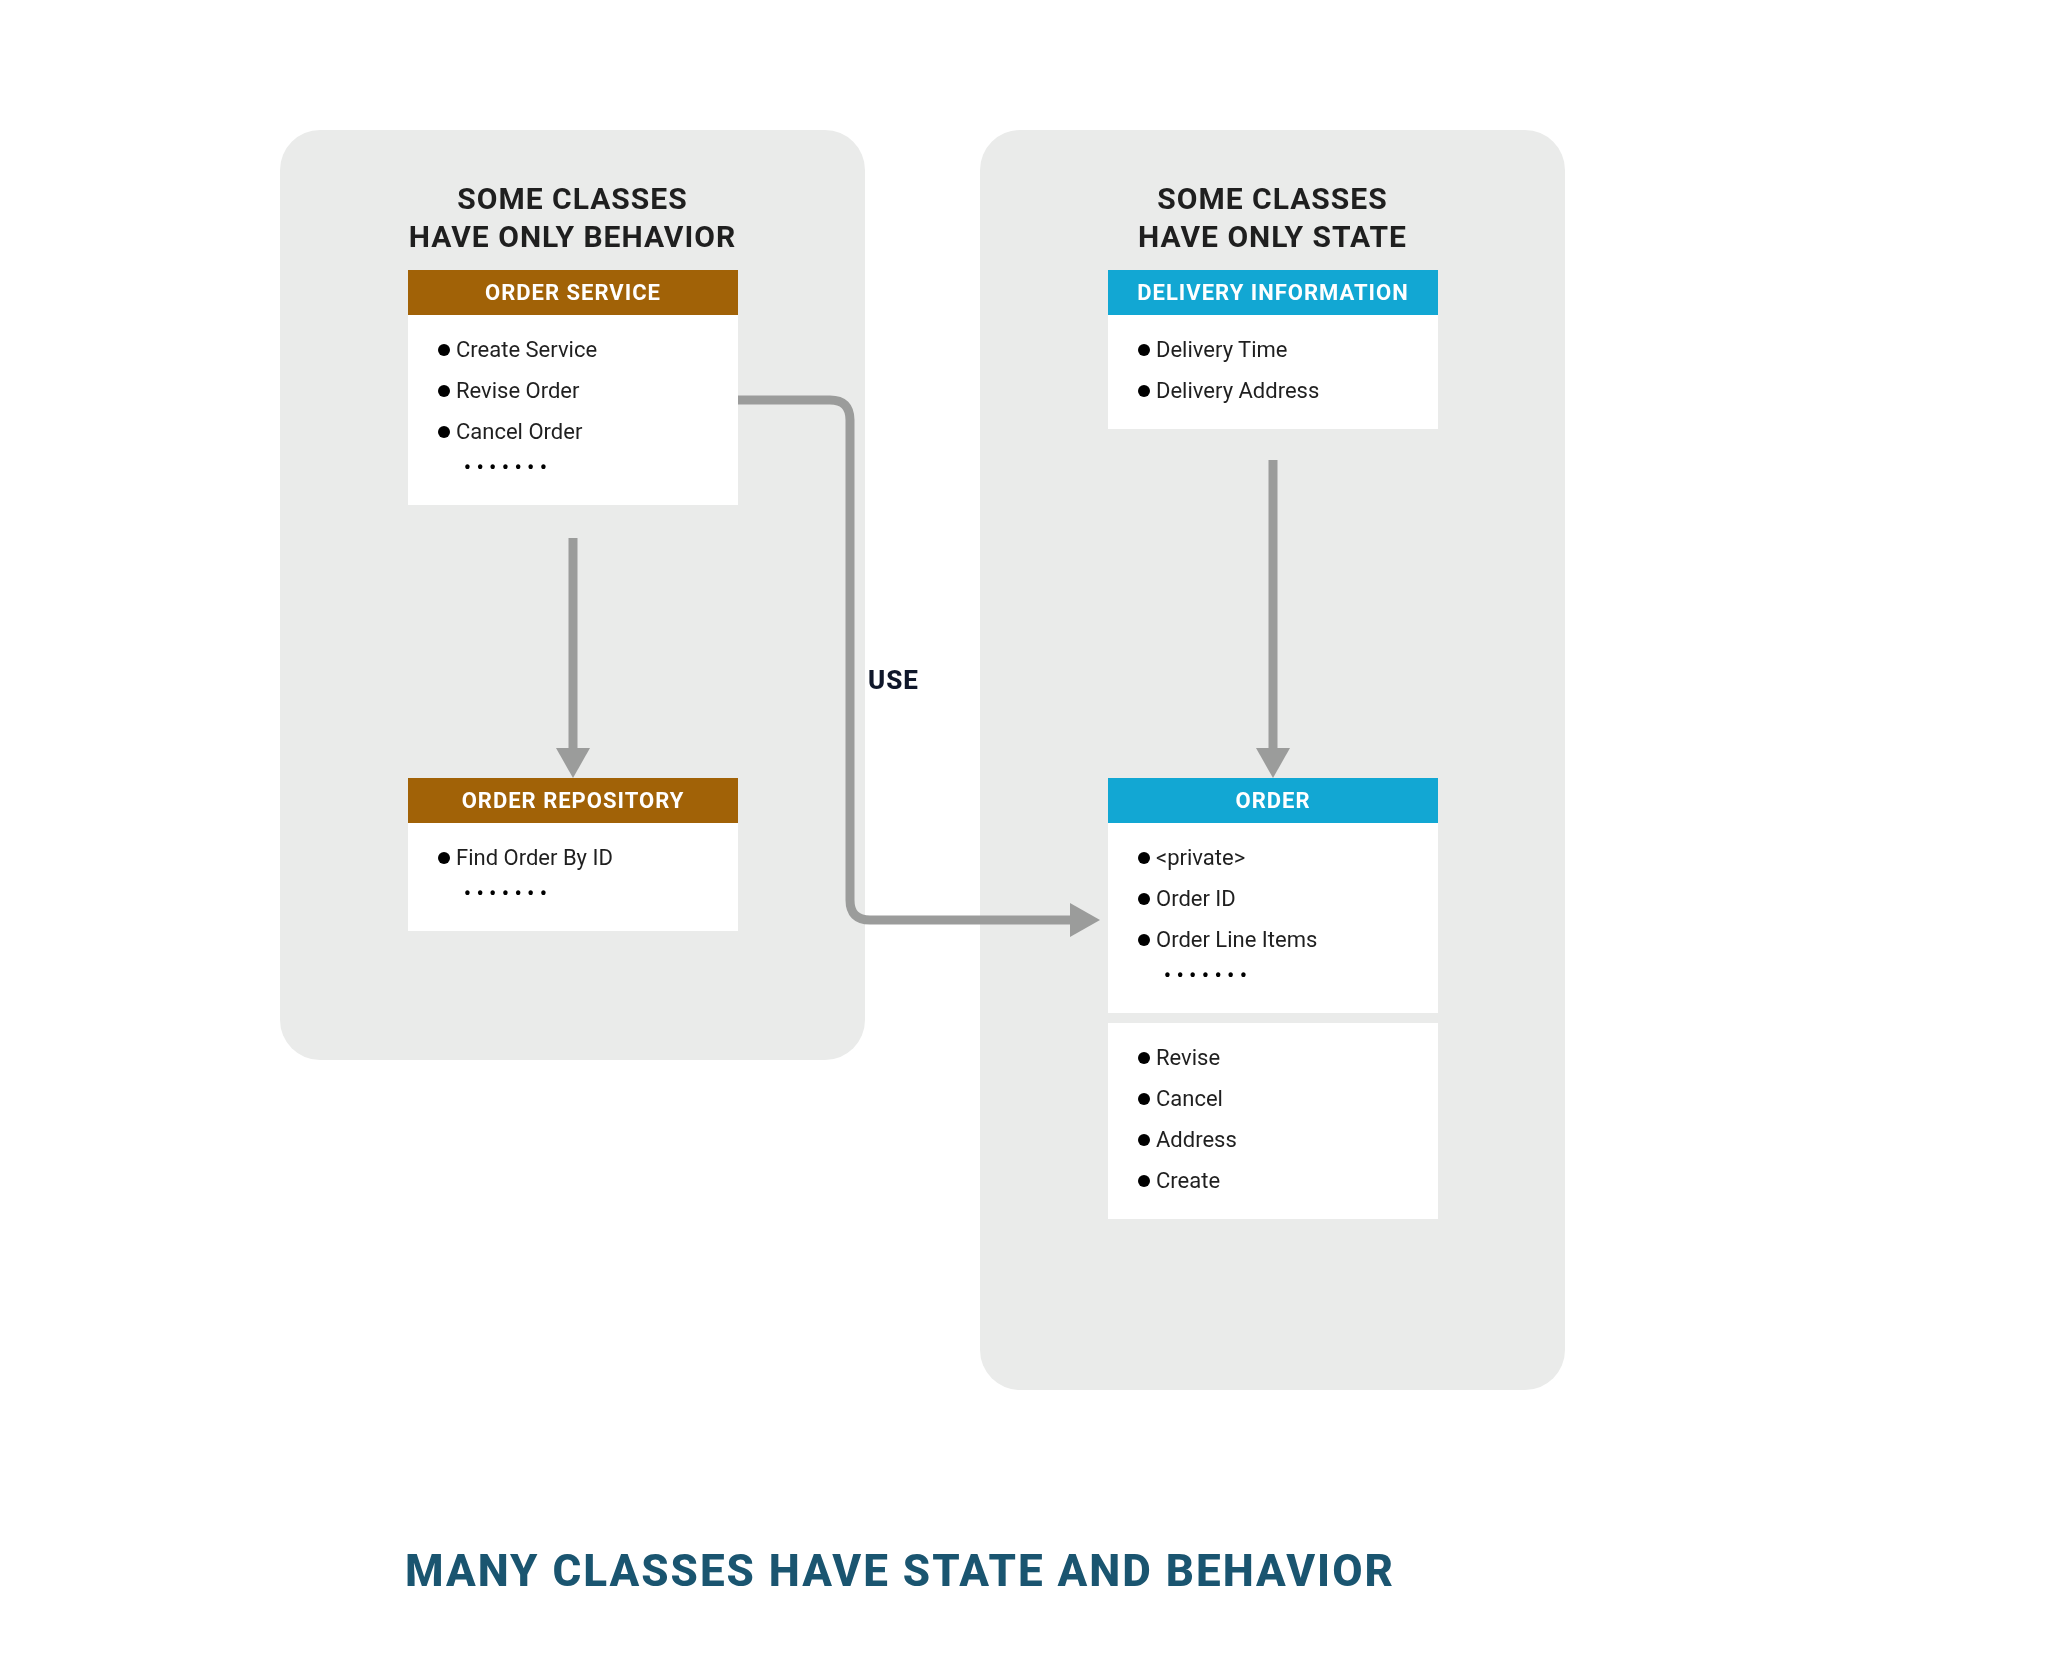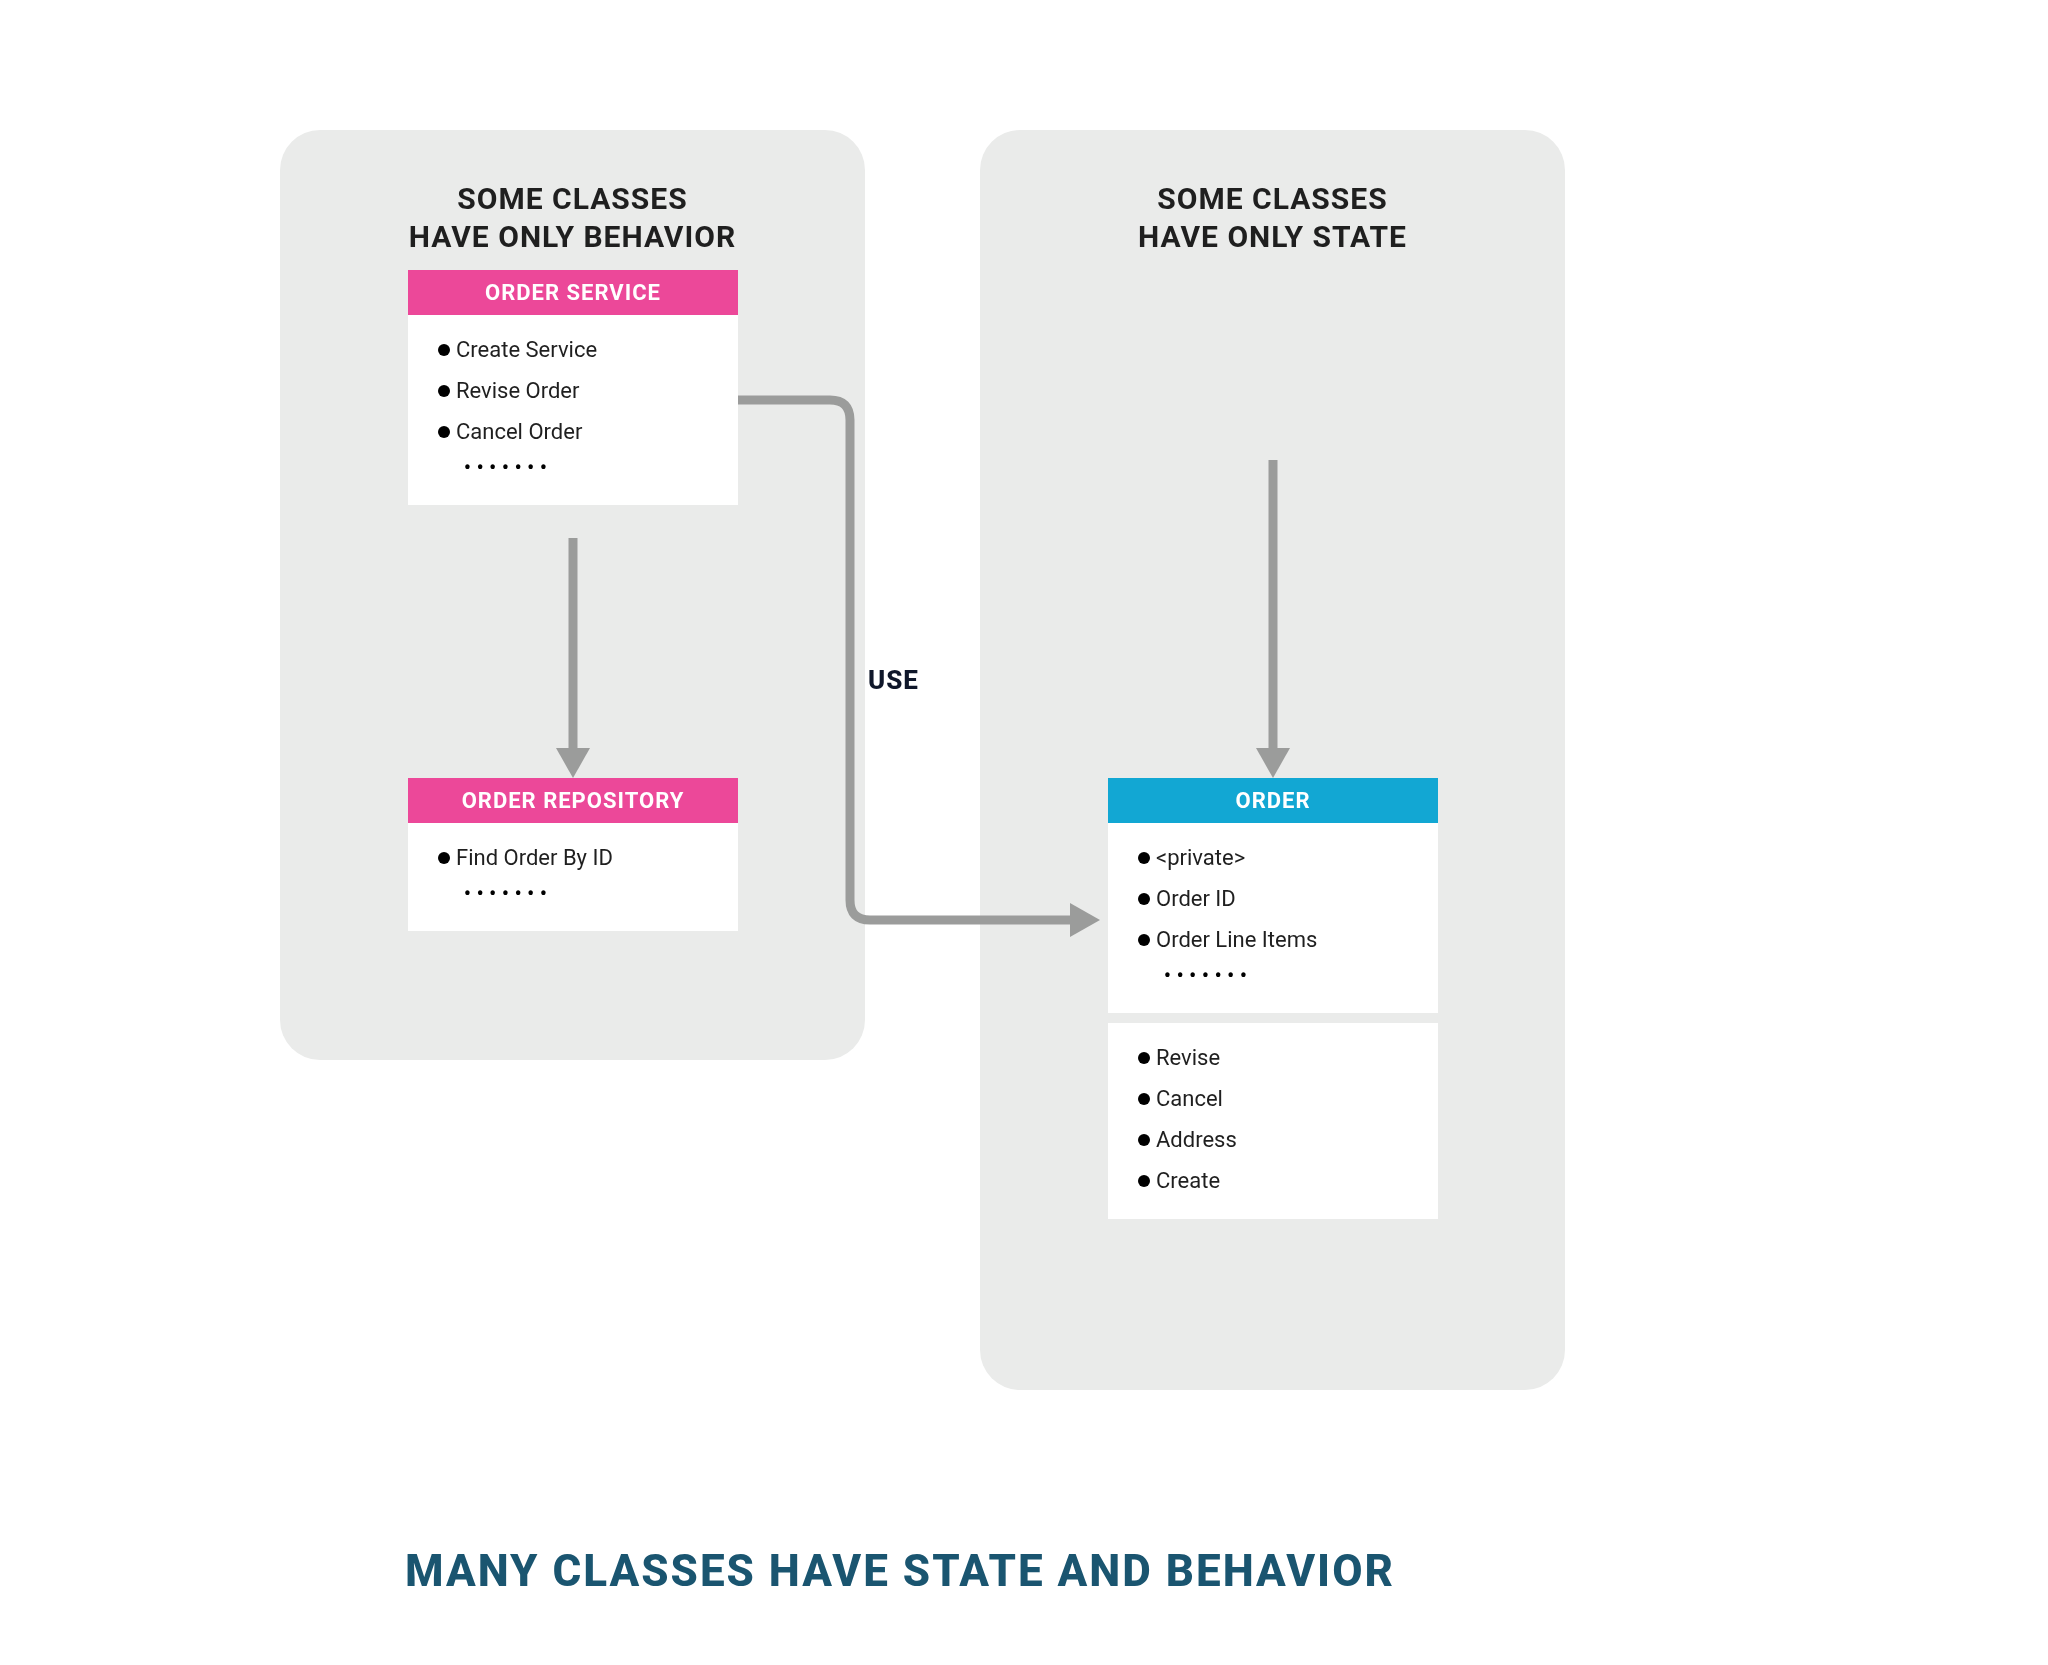--- a/index.html
+++ b/index.html
@@ -61,21 +61,21 @@
   }
   .card-header {
     color: #ffffff;
     text-align: center;
     font-weight: 700;
     font-size: 22px;
     letter-spacing: 1px;
     padding: 10px 8px;
     text-transform: uppercase;
   }
-  .hdr-green { background: #ec4899; }
+  .hdr-green { background: #a16207; }
   .hdr-blue  { background: #12a7d3; }
   .item-list {
     padding: 14px 20px 18px 26px;
   }
   .item {
     display: flex;
     align-items: center;
     gap: 6px;
     padding: 8px 4px;
     font-size: 22px;
@@ -185,20 +185,33 @@
     <div class="card-header hdr-green">Order Repository</div>
     <div class="item-list">
       <div class="item">
         <span class="bullet"></span>
         <span>Find Order By ID</span>
       </div>
       <div class="ellipsis">•••••••</div>
     </div>
   </div>
 
+  <div class="card card-delivery-info">
+    <div class="card-header hdr-blue">Delivery Information</div>
+    <div class="item-list">
+      <div class="item">
+        <span class="bullet"></span>
+        <span>Delivery Time</span>
+      </div>
+      <div class="item">
+        <span class="bullet"></span>
+        <span>Delivery Address</span>
+      </div>
+    </div>
+  </div>
 
   <div class="card card-order">
     <div class="card-header hdr-blue">Order</div>
     <div class="item-list">
       <div class="item">
         <span class="bullet"></span>
         <span>&lt;private&gt;</span>
       </div>
       <div class="item">
         <span class="bullet"></span>

